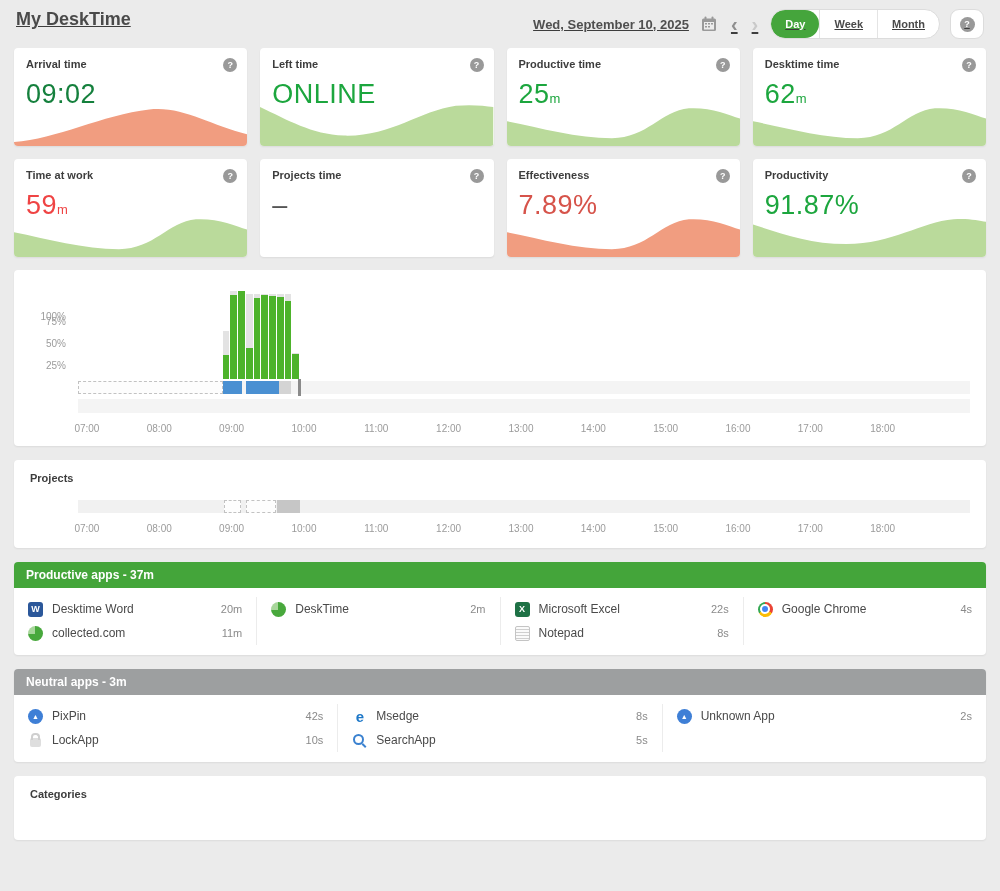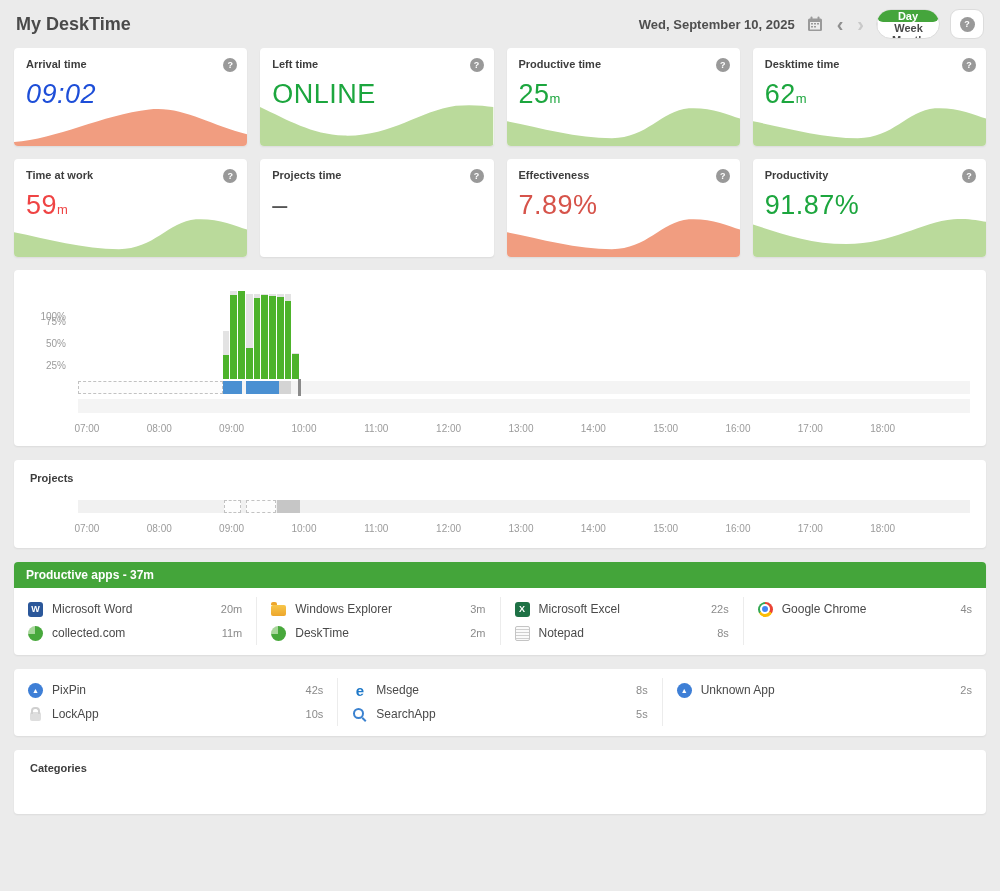--- a/index.html
+++ b/index.html
@@ -1,28 +1,28 @@
 <!DOCTYPE html>
 <html><head>
 <meta charset="utf-8">
 <style>
   html,body{margin:0;padding:0;}
   body{
     width:1000px;height:891px;overflow:hidden;background:#ebebeb;
     font-family:"Liberation Sans","DejaVu Sans",sans-serif;color:#3d3d3d;position:relative;
   }
   
-  .topbar{display:flex;align-items:center;justify-content:space-between;padding:9px 16px 5px;}
+  .topbar{display:flex;justify-content:space-between;padding:9px 16px 5px;text-decoration:underline;}
   .page-title{font-size:18px;font-weight:600;color:#4a4a4a;}
   .topbar-right{display:flex;align-items:center;gap:10px;}
   .date-label{font-size:13px;font-weight:600;color:#4f4f4f;}
   .cal-btn{width:20px;height:18px;display:flex;align-items:center;justify-content:center;cursor:pointer;}
   .chev{font-size:20px;color:#8f8f8f;line-height:1;cursor:pointer;padding:0 2px;font-weight:600;}
   .chev.disabled{color:#c9c9c9;}
-  .segmented{display:flex;background:#fff;border:1px solid #dcdcdc;border-radius:16px;overflow:hidden;height:28px;align-items:stretch;flex-direction:column;}
+  .segmented{display:flex;background:#fff;border:1px solid #dcdcdc;border-radius:16px;overflow:hidden;height:28px;align-items:stretch;}
   .seg-btn{border:none;background:transparent;padding:0 14px;font-size:11px;font-weight:700;color:#4a4a4a;font-family:inherit;cursor:pointer;}
   .seg-btn + .seg-btn{border-left:1px solid #e4e4e4;}
   .seg-btn.active{background:#45a53c;color:#fff;border-radius:16px;border-left:none;}
   .help-btn{width:32px;height:28px;background:#fff;border:1px solid #dcdcdc;border-radius:9px;display:flex;align-items:center;justify-content:center;cursor:pointer;}
   .help-circle,.help-dot{width:15px;height:15px;border-radius:50%;background:#999;color:#fff;font-size:9px;font-weight:700;display:flex;align-items:center;justify-content:center;}
   
   .cards-grid{display:grid;grid-template-columns:repeat(4,1fr);gap:13px;margin:4px 14px 13px;}
   .stat-card{background:#fff;border-radius:4px;height:98px;position:relative;overflow:hidden;box-shadow:0 1px 2px rgba(0,0,0,.07);}
   .stat-head{display:flex;justify-content:space-between;align-items:flex-start;padding:10px 10px 0 12px;}
   .stat-title{font-size:11px;font-weight:700;color:#3d3d3d;}
@@ -125,21 +125,21 @@
     </span>
   </div>
 </div>
 
 <div class="cards-grid" id="cards-grid">
     <div class="stat-card">
       <div class="stat-head">
         <span class="stat-title">Arrival time</span>
         <span class="help-dot">?</span>
       </div>
-      <div class="stat-value" style="color: #1d4ed8; font-style: italic;"><span>09:02</span></div>
+      <div class="stat-value" style="color: #15803d;"><span>09:02</span></div>
       <svg class="wave" viewBox="0 0 100 40" preserveAspectRatio="none">
         <path d="M0,40 L0,37 C18,35 38,16 58,12 C72,9 84,24 100,31 L100,40 Z" fill="#f19d80"></path>
       </svg>
     </div>
     <div class="stat-card">
       <div class="stat-head">
         <span class="stat-title">Left time</span>
         <span class="help-dot">?</span>
       </div>
       <div class="stat-value" style="color: rgb(28, 166, 62);"><span>ONLINE</span></div>
@@ -317,36 +317,31 @@
 
 <div id="apps-root">
     <div class="apps-panel">
       <div class="apps-header" style="background: rgb(68, 165, 58);">
         <span>Productive apps - 37m</span>
       </div>
       <div class="apps-body">
         <div class="apps-col">
           <div class="app-item">
             <span class="app-icon icon-word">W</span>
-            <span class="app-label">Microsoft Word</span>
+            <span class="app-label">Desktime Word</span>
             <span class="app-time">20m</span>
           </div>
           <div class="app-item">
             <span class="app-icon icon-pie-green"></span>
             <span class="app-label">collected.com</span>
             <span class="app-time">11m</span>
           </div>
         </div>
         <div class="apps-col">
           <div class="app-item">
-            <span class="app-icon icon-folder"></span>
-            <span class="app-label">Windows Explorer</span>
-            <span class="app-time">3m</span>
-          </div>
-          <div class="app-item">
             <span class="app-icon icon-pie-green"></span>
             <span class="app-label">DeskTime</span>
             <span class="app-time">2m</span>
           </div>
         </div>
         <div class="apps-col">
           <div class="app-item">
             <span class="app-icon icon-excel">X</span>
             <span class="app-label">Microsoft Excel</span>
             <span class="app-time">22s</span>
@@ -360,20 +355,23 @@
         <div class="apps-col">
           <div class="app-item">
             <span class="app-icon icon-chrome"></span>
             <span class="app-label">Google Chrome</span>
             <span class="app-time">4s</span>
           </div>
         </div>
       </div>
     </div>
     <div class="apps-panel">
+      <div class="apps-header" style="background: rgb(157, 159, 160);">
+        <span>Neutral apps - 3m</span>
+      </div>
       <div class="apps-body">
         <div class="apps-col">
           <div class="app-item">
             <span class="app-icon icon-app-blue">▲</span>
             <span class="app-label">PixPin</span>
             <span class="app-time">42s</span>
           </div>
           <div class="app-item">
             <span class="app-icon icon-lock"></span>
             <span class="app-label">LockApp</span>

